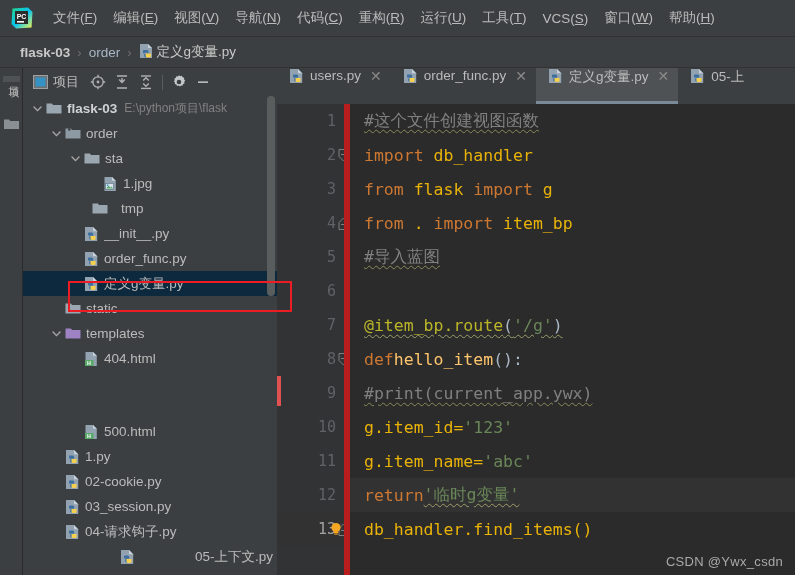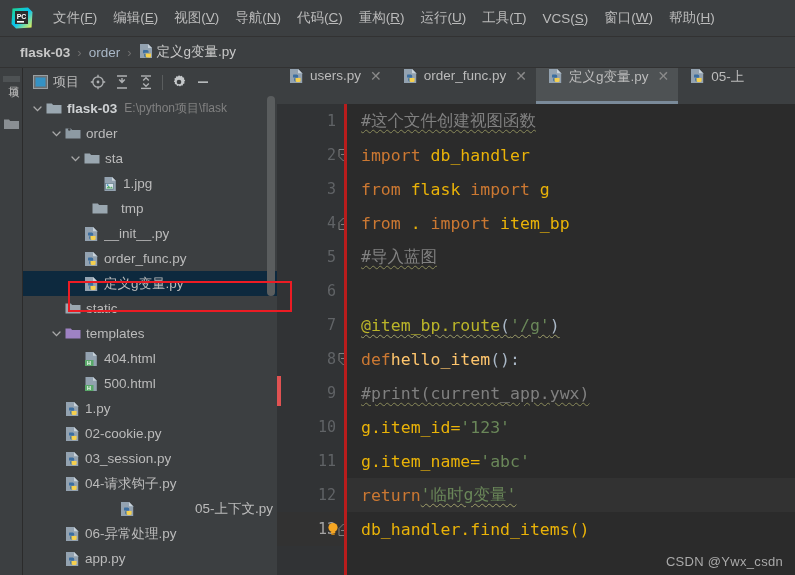--- a/index.html
+++ b/index.html
@@ -133,21 +133,21 @@
     height: 34px; display: flex; align-items: center; justify-content: flex-end;
     padding-right: 8px; color: #606366; font-size: 15px;
     font-family: "DejaVu Sans Mono", "Liberation Mono", monospace;
   }
   .gutter-line.cur { color: #a4a3a3; background: #323232; }
   .fold {
     position: absolute; right: -3px; width: 11px; height: 11px;
   }
   .code {
     flex: 1 1 auto; position: relative; background: #2b2b2b;
-    border-left: 3px solid #b91c1c;
+    border-left: 6px solid #b91c1c;
   }
   .cline {
     height: 34px; display: flex; align-items: center;
     font-family: "DejaVu Sans Mono", "Liberation Mono", monospace;
     font-size: 16.5px; white-space: pre; padding-left: 14px;
   }
   .cline.cur { background: #323232; }
   .kw { color: #cc7832; }
   .id { color: #eab308; }
   .cm { color: #808080; }
@@ -415,21 +415,21 @@
           <span class="ic">
             <svg width="15" height="16" viewBox="0 0 15 16">
               <path d="M1.5 1 h7.5 l3.8 3.8 v10.2 h-11.3 z" fill="#93a2b0"></path>
               <path d="M9 1 l3.8 3.8 h-3.8 z" fill="#c8d2da"></path>
               <rect x="1" y="9" width="8.5" height="6" fill="#59a869"></rect>
               <text x="3" y="14" font-family="Liberation Sans, sans-serif" font-size="5.4" font-weight="bold" fill="#ffffff">H</text>
             </svg>
           </span>
           <span class="lbl">404.html</span>
         </div>
-        <div class="row" style="padding-left: 46px;">
+        <div class="row" style="padding-left: 46px; margin-top: 48px;">
           <span class="arrow"></span>
           <span class="ic">
             <svg width="15" height="16" viewBox="0 0 15 16">
               <path d="M1.5 1 h7.5 l3.8 3.8 v10.2 h-11.3 z" fill="#93a2b0"></path>
               <path d="M9 1 l3.8 3.8 h-3.8 z" fill="#c8d2da"></path>
               <rect x="1" y="9" width="8.5" height="6" fill="#59a869"></rect>
               <text x="3" y="14" font-family="Liberation Sans, sans-serif" font-size="5.4" font-weight="bold" fill="#ffffff">H</text>
             </svg>
           </span>
           <span class="lbl">500.html</span>

